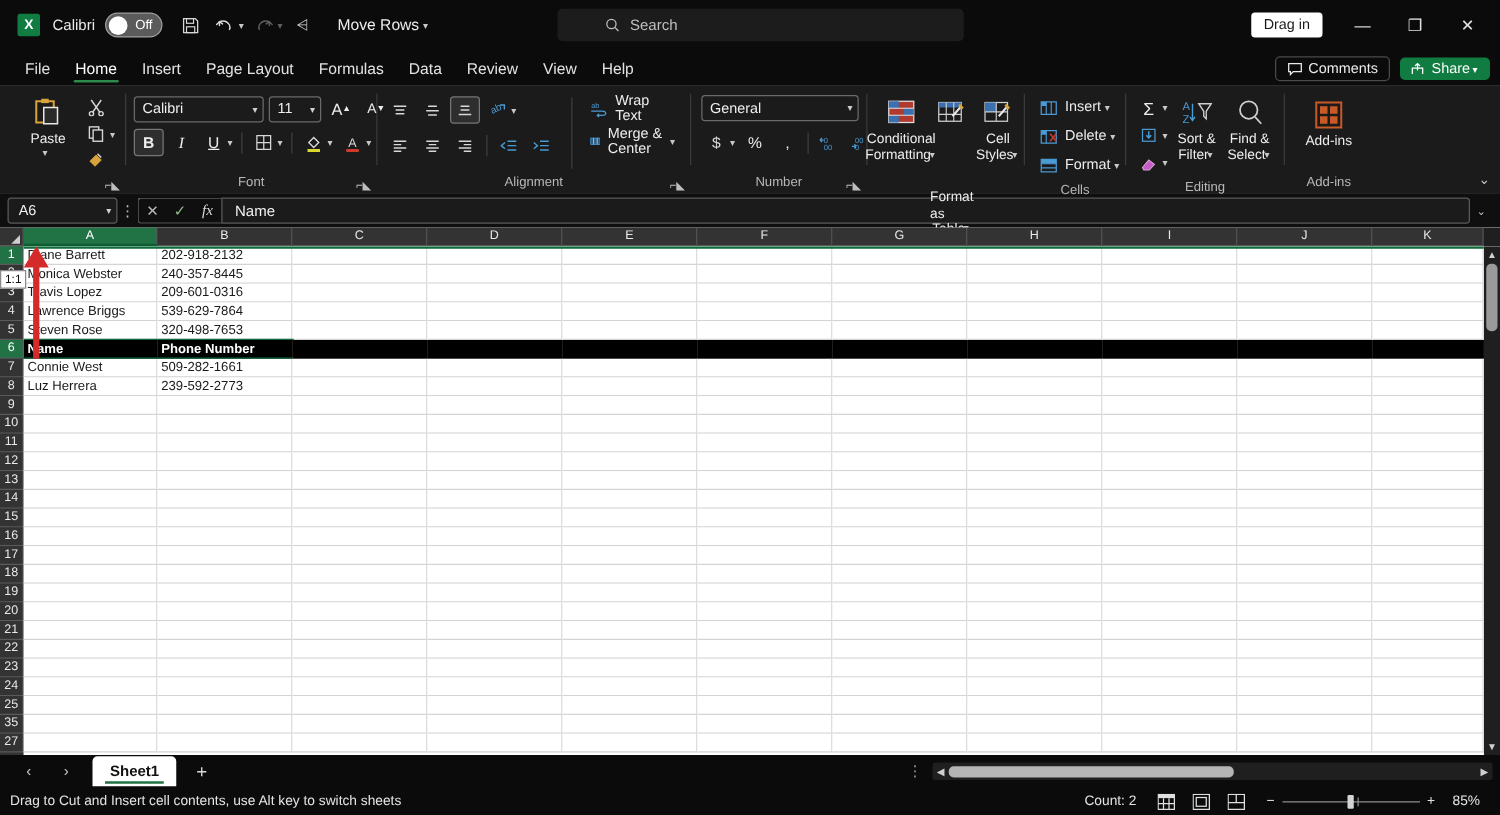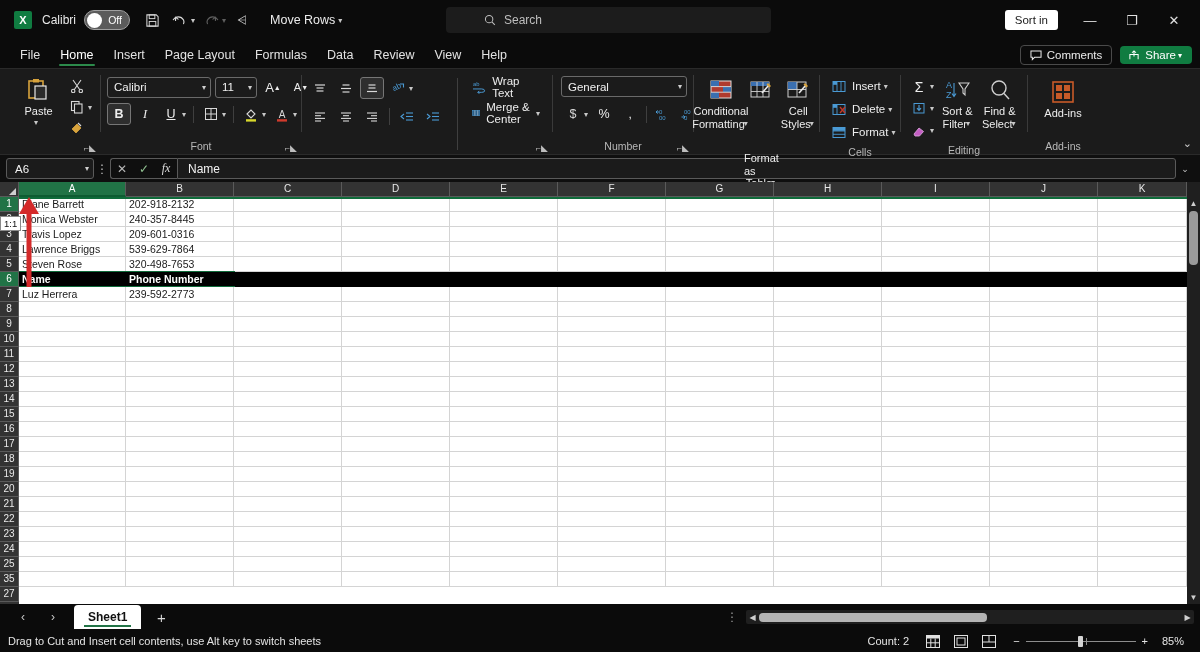--- a/index.html
+++ b/index.html
@@ -280,21 +280,21 @@
 
     <div class="searchbox">
       <svg style="position:absolute;left:38px;" width="12" height="12" viewBox="0 0 14 14">
           <circle cx="6" cy="6" r="4.3" fill="none" stroke="#bfbfbf" stroke-width="1.2"></circle>
           <line x1="9.2" y1="9.2" x2="12.6" y2="12.6" stroke="#bfbfbf" stroke-width="1.2"></line>
         </svg>
       <span>Search</span>
     </div>
 
     <div class="titlebar-right">
-      <div class="signin">Sort in</div>
+      <div class="signin">Drag in</div>
       <div class="wbtn">—</div>
       <div class="wbtn">❐</div>
       <div class="wbtn">✕</div>
     </div>
   </div>
 
   <div class="ribbon-tabs">
     <div class="rtab">File</div>
     <div class="rtab active">Home</div>
     <div class="rtab">Insert</div>
@@ -513,20 +513,21 @@
             <svg width="15" height="14" viewBox="0 0 15 14">
                 <rect x="1" y="2.5" width="13" height="9" fill="#2a5d86" stroke="#4a9ad4" stroke-width="1"></rect>
                 <line x1="5" y1="2.5" x2="5" y2="11.5" stroke="#cfe3f2" stroke-width="1"></line>
                 <line x1="10" y1="2.5" x2="10" y2="11.5" stroke="#cfe3f2" stroke-width="1"></line>
               </svg>
             <span>Merge &amp; Center</span>
             <span class="caret">▾</span>
           </div>
         </div>
       </div>
+      <div class="grp-label">Alignment</div>
       <span class="dlg">⌐◣</span>
     </div>
     <div class="grp-sep"></div>
 
     <div class="grp" style="width:140px;">
       <div class="grp-body" style="flex-direction:column;gap:5px;padding-top:4px;padding-left:8px;">
         <div class="combo" style="width:126px;">
           <span class="cv">General</span>
           <span class="cc">▾</span>
         </div>
@@ -882,20 +883,33 @@
             <div class="gc" style="width: 108px;"></div>
             <div class="gc" style="width: 108px;"></div>
             <div class="gc" style="width: 108px;"></div>
             <div class="gc" style="width: 108px;"></div>
             <div class="gc" style="width: 108px;"></div>
             <div class="gc" style="width: 108px;"></div>
             <div class="gc" style="width: 108px;"></div>
             <div class="gc" style="flex: 1 1 0%;"></div>
           </div>
           <div class="grow">
+            <div class="gc" style="width: 107px;">Connie West</div>
+            <div class="gc" style="width: 108px;">509-282-1661</div>
+            <div class="gc" style="width: 108px;"></div>
+            <div class="gc" style="width: 108px;"></div>
+            <div class="gc" style="width: 108px;"></div>
+            <div class="gc" style="width: 108px;"></div>
+            <div class="gc" style="width: 108px;"></div>
+            <div class="gc" style="width: 108px;"></div>
+            <div class="gc" style="width: 108px;"></div>
+            <div class="gc" style="width: 108px;"></div>
+            <div class="gc" style="flex: 1 1 0%;"></div>
+          </div>
+          <div class="grow">
             <div class="gc" style="width: 107px;">Luz Herrera</div>
             <div class="gc" style="width: 108px;">239-592-2773</div>
             <div class="gc" style="width: 108px;"></div>
             <div class="gc" style="width: 108px;"></div>
             <div class="gc" style="width: 108px;"></div>
             <div class="gc" style="width: 108px;"></div>
             <div class="gc" style="width: 108px;"></div>
             <div class="gc" style="width: 108px;"></div>
             <div class="gc" style="width: 108px;"></div>
             <div class="gc" style="width: 108px;"></div>

